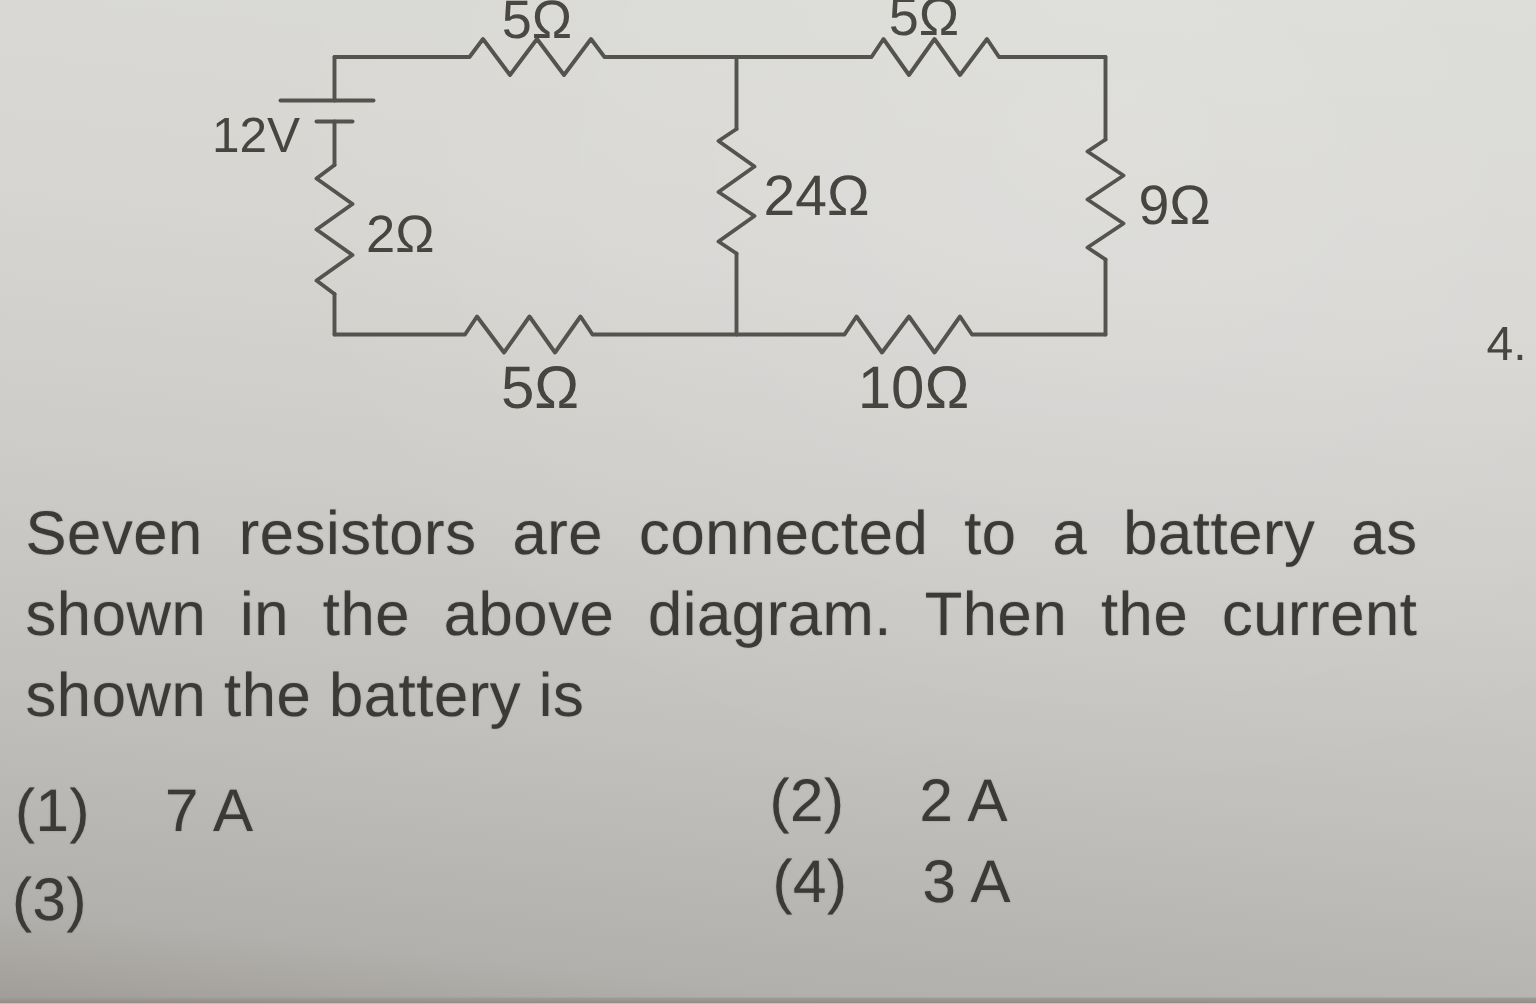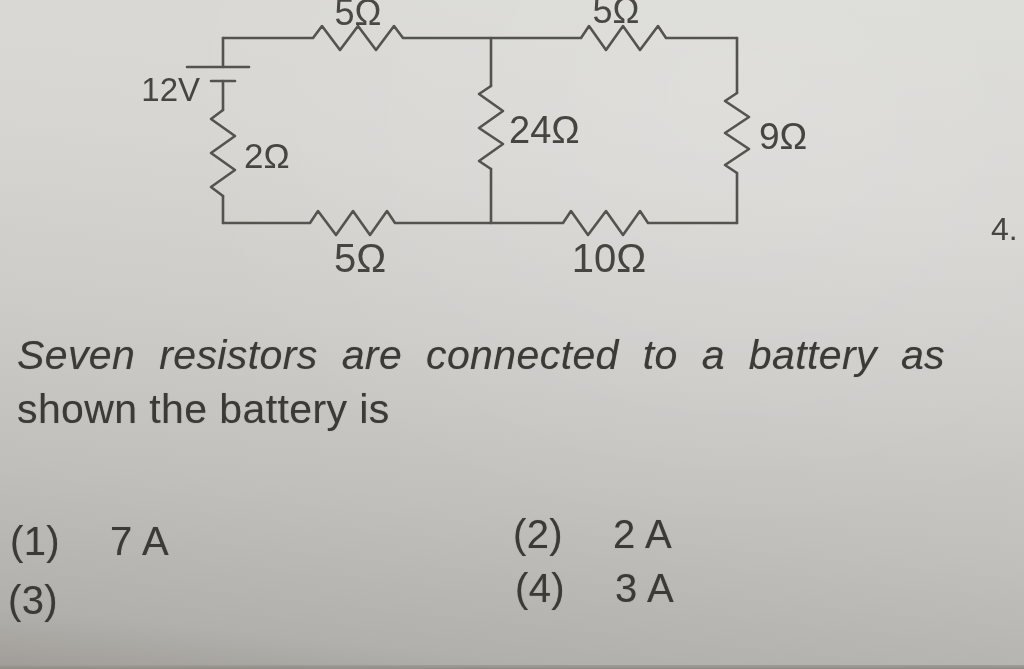--- a/index.html
+++ b/index.html
@@ -24,21 +24,21 @@
   svg.circuit .wire{fill:none;stroke:#55534e;stroke-width:2.6;stroke-linecap:round;stroke-linejoin:round;}
   svg.circuit text{fill:#474540;font-family:"Liberation Sans",sans-serif;}
   svg.circuit text.soft{fill:#4a4843;}
   .margin-num{fill:#6e6c67;}
   .question{
     position:absolute;left:17px;top:328px;width:928px;
     font-size:41px;line-height:54px;letter-spacing:0.4px;
     text-shadow:0 0 1px rgba(70,68,64,0.45);
   }
   .qline{white-space:nowrap;}
-  .qline.just{text-align:justify;text-align-last:justify;white-space:normal;font-style:italic;}
+  .qline.just{text-align:justify;text-align-last:justify;white-space:normal;}
   .opt{
     position:absolute;display:flex;align-items:baseline;
     font-size:40px;line-height:40px;letter-spacing:0.4px;
     text-shadow:0 0 1px rgba(70,68,64,0.45);
   }
   .opt .num{width:100px;flex:0 0 auto;}
   .opt.o1{left:10px;top:521px;}
   .opt.o2{left:513px;top:514px;}
   .opt.o3{left:8px;top:580px;}
   .opt.o4{left:515px;top:568px;}
@@ -72,20 +72,21 @@
     <text x="616" y="23" font-size="36" text-anchor="middle" class="soft">5Ω</text>
     <text x="509" y="143" font-size="38">24Ω</text>
     <text x="759" y="149" font-size="37">9Ω</text>
     <text x="360" y="272" font-size="40" text-anchor="middle">5Ω</text>
     <text x="609" y="272" font-size="40" text-anchor="middle">10Ω</text>
     <text class="margin-num" x="991" y="240" font-size="32">4.</text>
   </svg>
 
   <div class="question">
     <div class="qline just">Seven resistors are connected to a battery as</div>
+    <div class="qline just">shown in the above diagram. Then the current</div>
     <div class="qline">shown the battery is</div>
   </div>
 
   <div class="opt o1">
     <span class="num">(1)</span>
     <span class="val">7 A</span>
   </div>
   <div class="opt o2">
     <span class="num">(2)</span>
     <span class="val">2 A</span>

